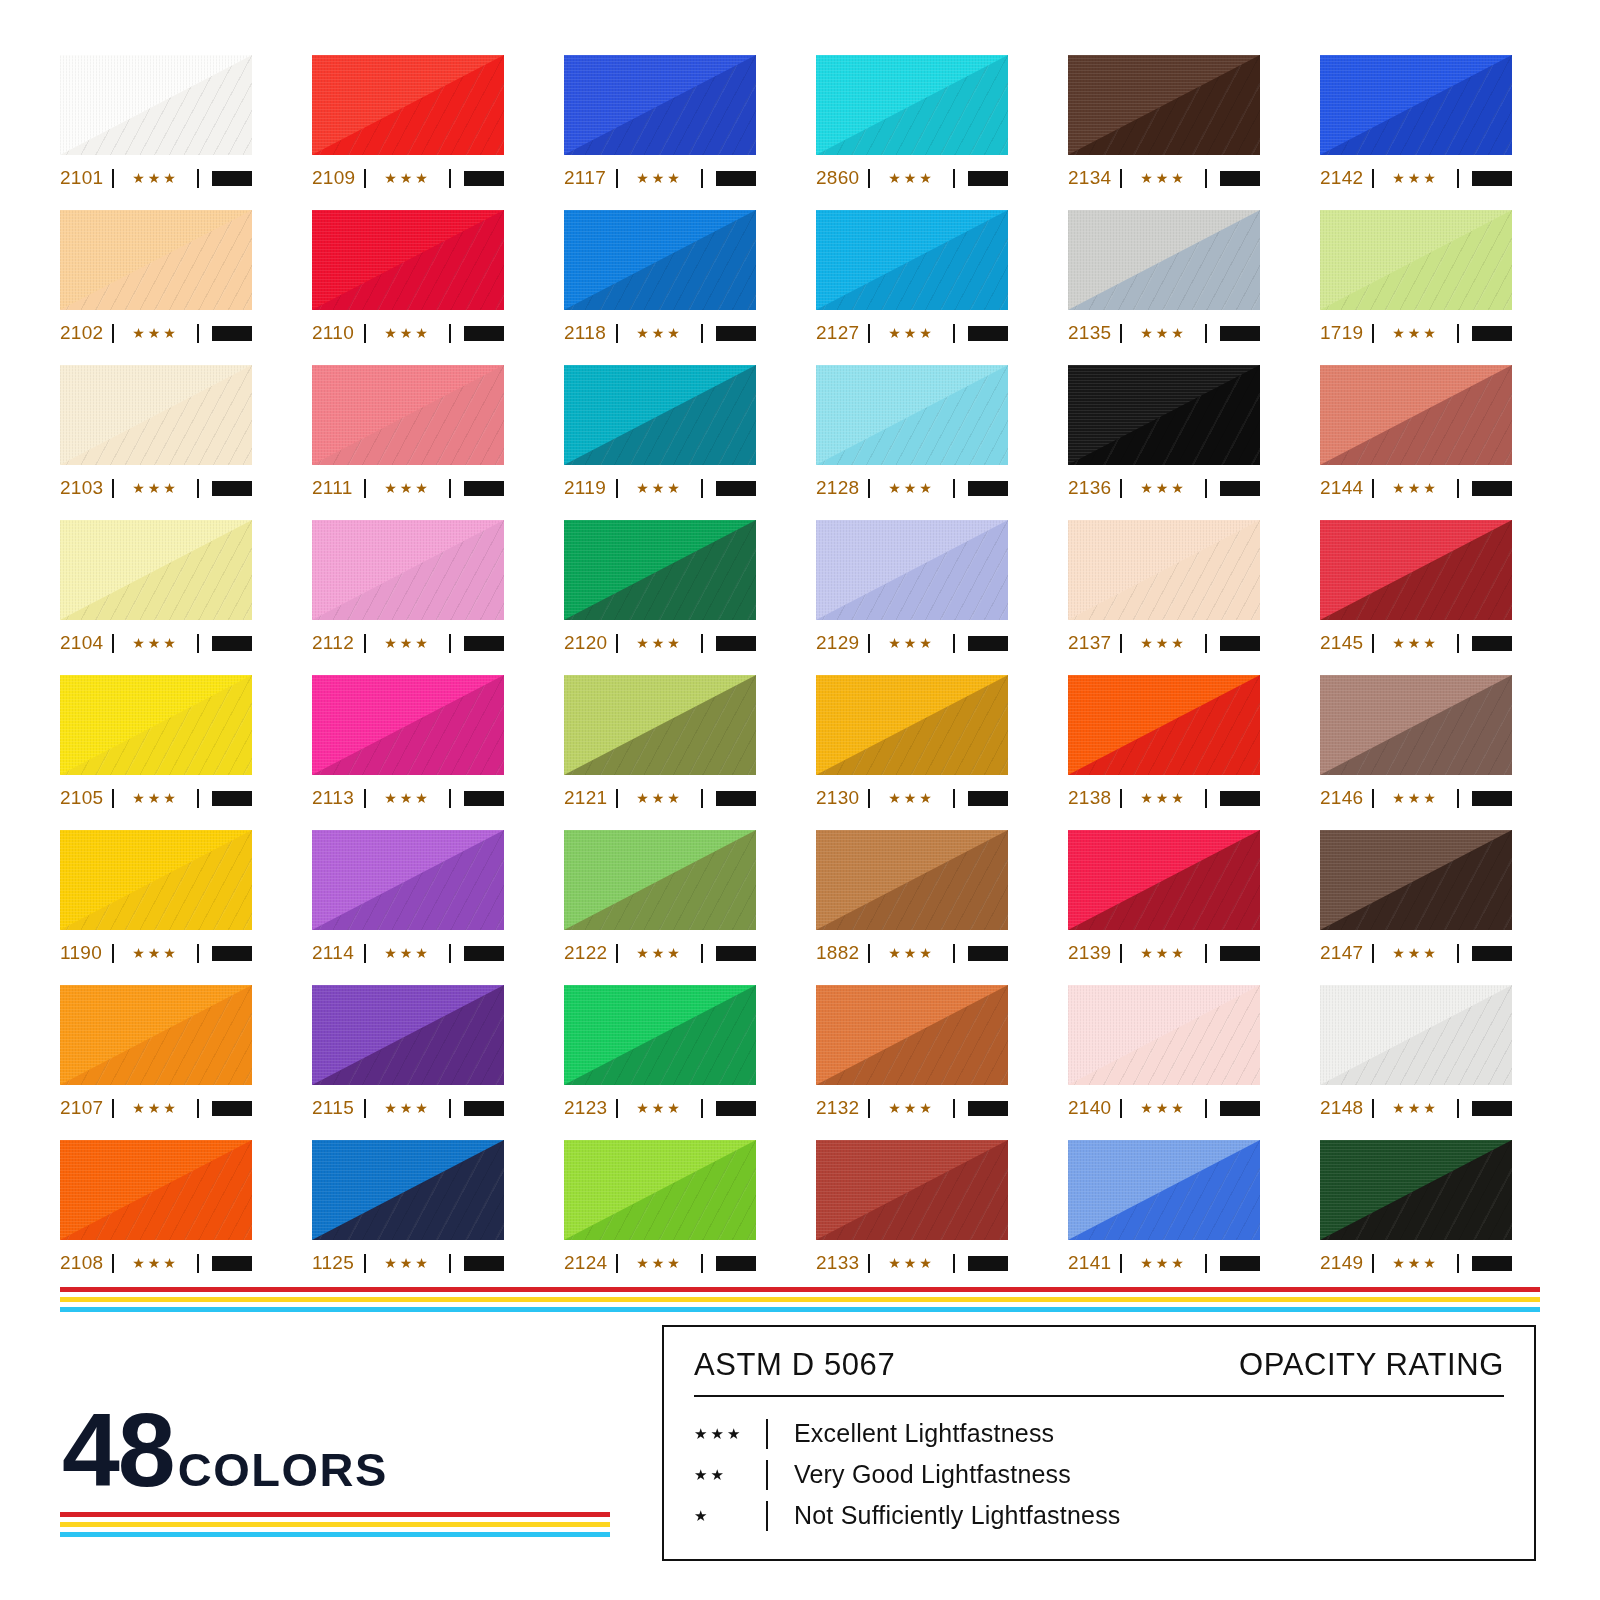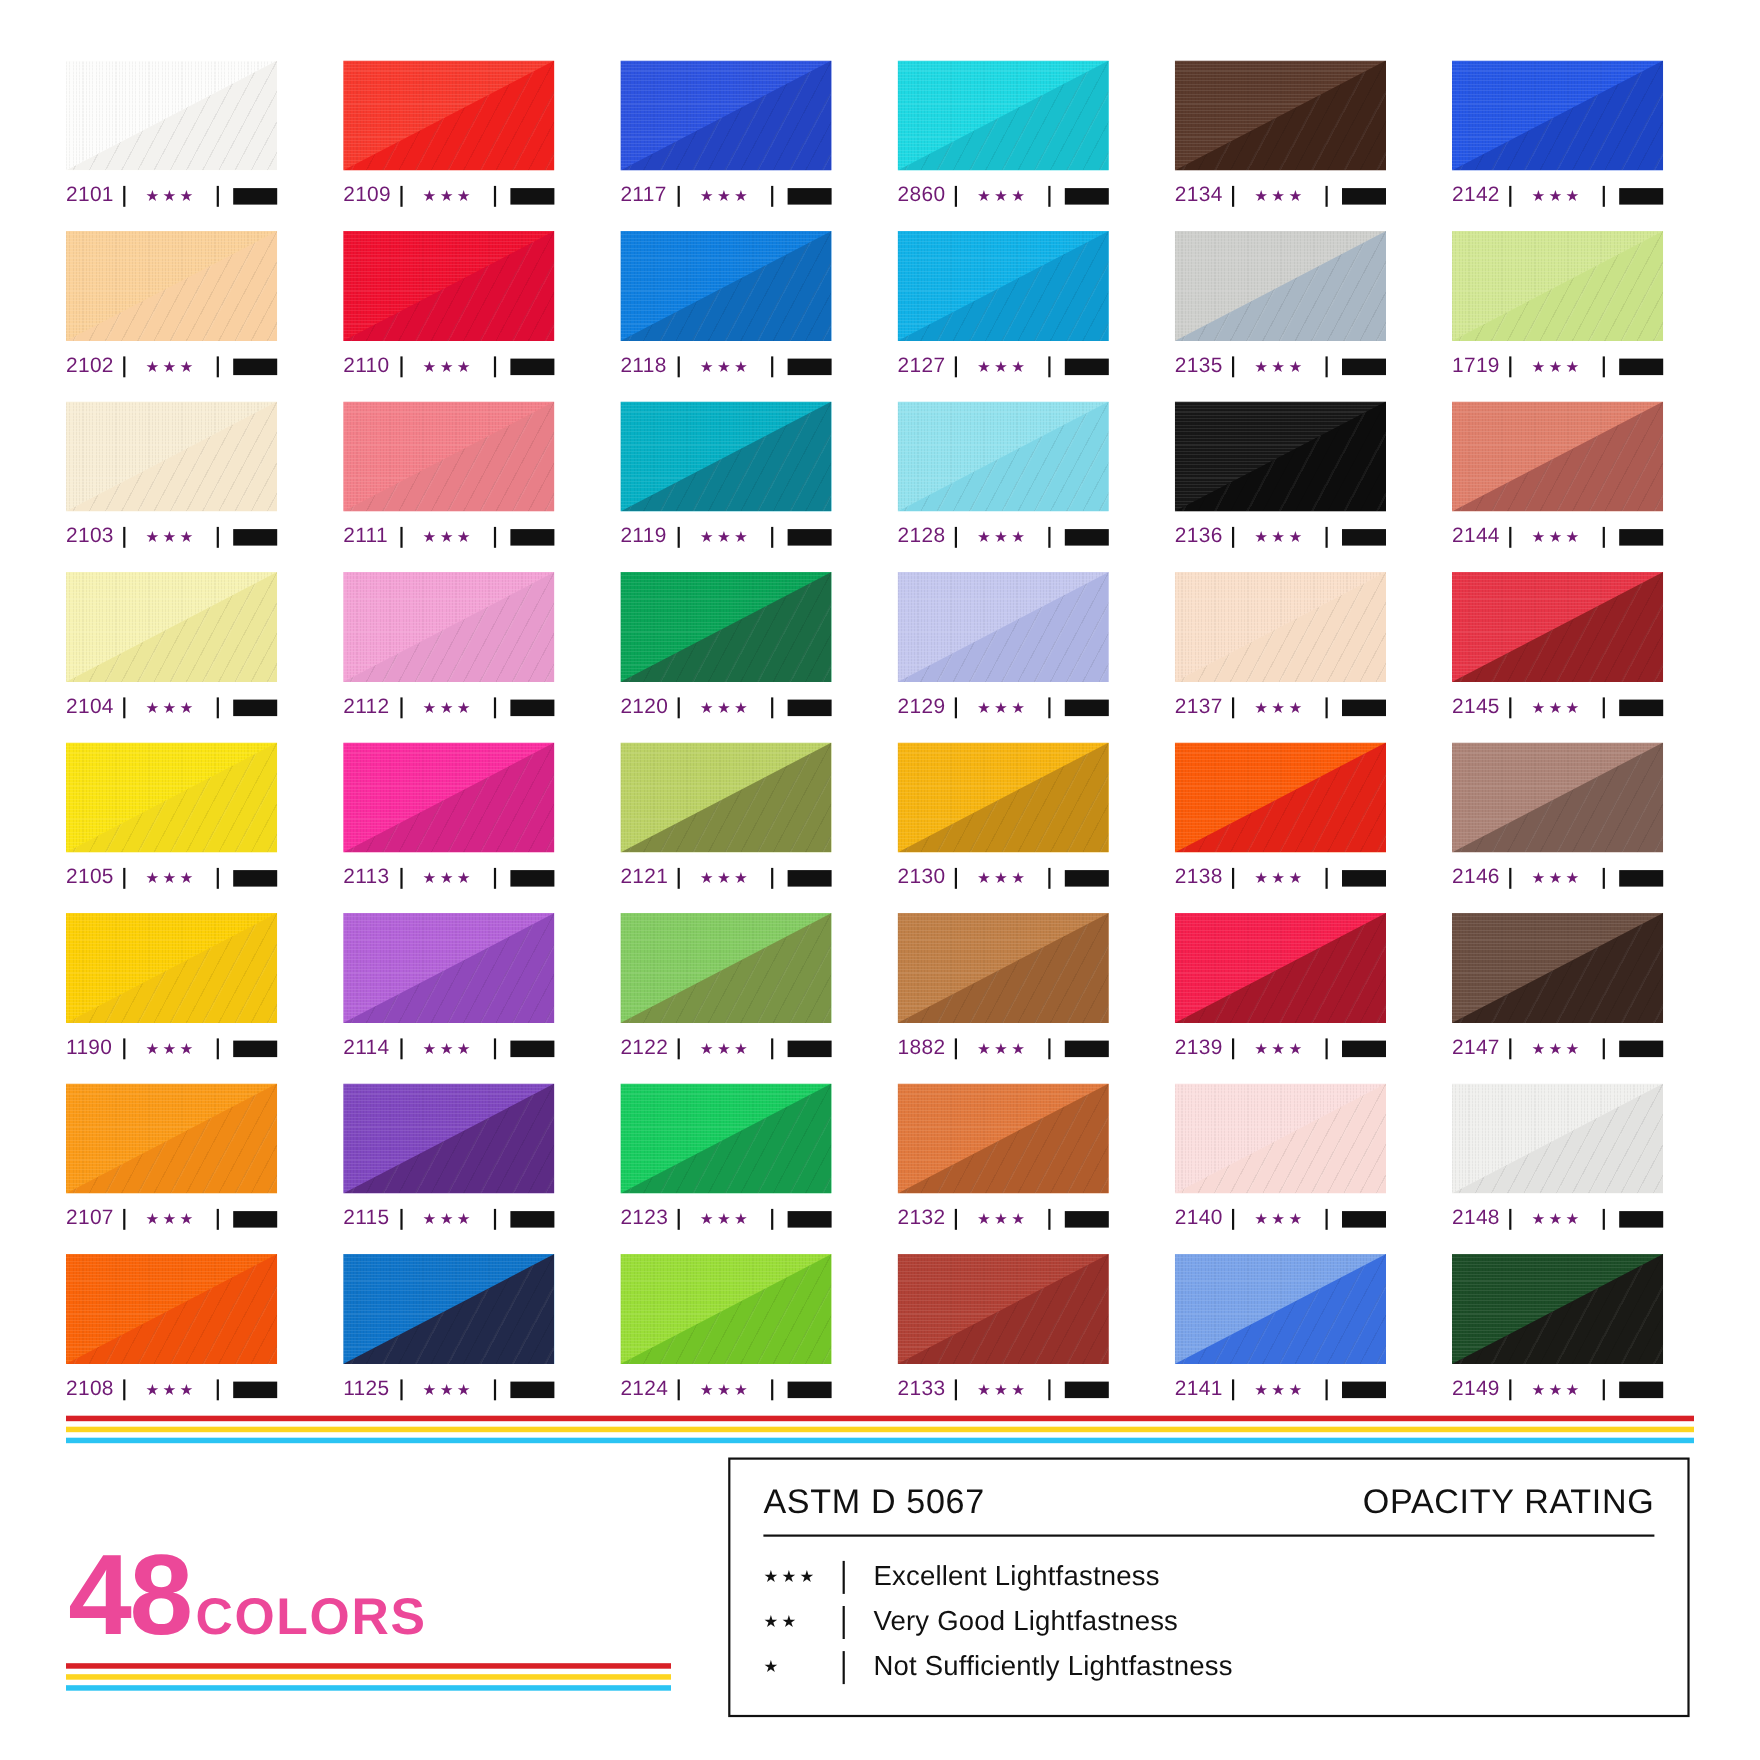--- a/index.html
+++ b/index.html
@@ -73,21 +73,21 @@
 
   
   .swatch-meta {
     position: absolute;
     left: 0;
     top: 106px;
     width: 192px;
     height: 34px;
     display: flex;
     align-items: center;
-    color: #701a75;
+    color: #a16207;
   }
   .swatch-code {
     font-size: 19px;
     letter-spacing: .3px;
     width: 52px;
     flex: none;
   }
   .meta-sep {
     width: 2px;
     height: 19px;
@@ -119,21 +119,21 @@
   #stripes-top { left: 60px; top: 1287px; width: 1480px; }
   #stripes-bottom { left: 60px; top: 1512px; width: 550px; }
 
   
   #colors-block {
     position: absolute;
     left: 62px;
     top: 1405px;
     display: flex;
     align-items: baseline;
-    color: #ec4899;
+    color: #0f172a;
   }
   #colors-count {
     font-size: 104px;
     font-weight: 700;
     line-height: .88;
     letter-spacing: -2px;
   }
   #colors-word {
     font-size: 47px;
     font-weight: 700;

